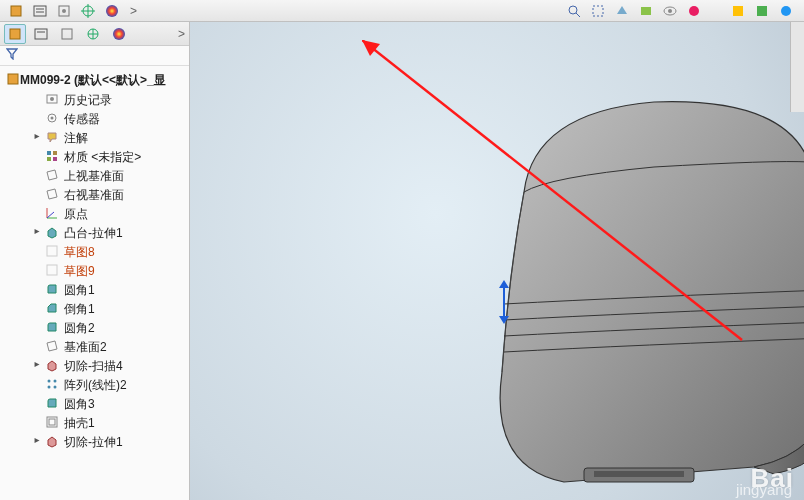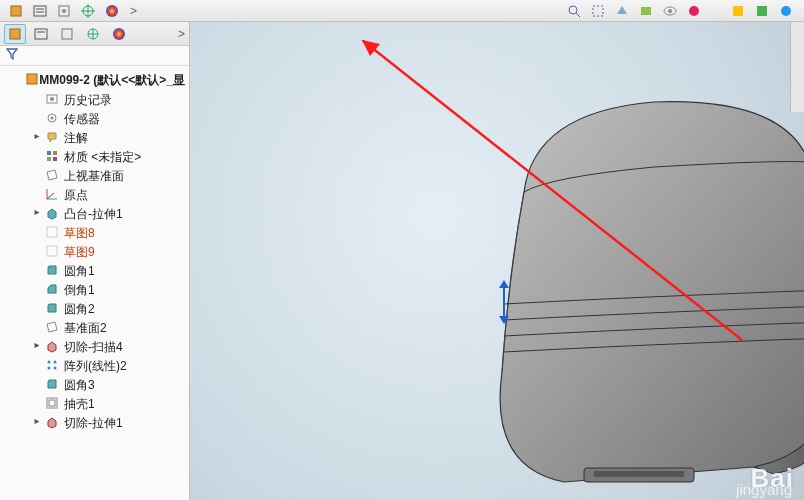--- a/index.html
+++ b/index.html
@@ -7,21 +7,21 @@
     .top-toolbar { height: 22px; background: linear-gradient(#f5f5f5, #e5e5e5); border-bottom: 1px solid #c0c0c0; display: flex; align-items: center; padding: 0 4px; position: relative; z-index: 10; }
     .top-toolbar .tb-icon { width: 20px; height: 18px; margin: 0 2px; display: flex; align-items: center; justify-content: center; cursor: pointer; border-radius: 2px; }
     .tb-right-cluster { position: absolute; right: 6px; top: 2px; display: flex; }
     .container { display: flex; height: calc(500px - 22px); }
     .sidebar { width: 190px; background: #fafafa; border-right: 1px solid #c0c0c0; display: flex; flex-direction: column; position: relative; z-index: 10; }
     .sidebar-tabs { height: 24px; background: linear-gradient(#f2f2f2,#e3e3e3); border-bottom: 1px solid #ccc; display: flex; align-items: center; padding: 0 4px; gap: 4px; }
     .sidebar-tabs .tab-ic { width: 22px; height: 20px; display:flex; align-items:center; justify-content:center; border:1px solid transparent; border-radius:2px; cursor:pointer; }
     .sidebar-tabs .tab-ic.active { background:#d0e4fa; border-color:#7bb; }
     .filter-row { height: 20px; display: flex; align-items: center; padding-left: 6px; border-bottom:1px solid #ddd; }
     .tree { flex: 1; overflow-y: auto; padding: 4px 0 4px 2px; }
-    .tree-root { display: flex; align-items: center; padding: 2px 4px; font-weight: bold; color: #222; justify-content: flex-end; }
+    .tree-root { display: flex; align-items: center; padding: 2px 4px; font-weight: bold; color: #222; }
     .tree-item { display: flex; padding: 1px 4px 1px 0; color: #222; cursor: pointer; white-space: nowrap; }
     .tree-item.indent { padding-left: 30px; }
     .tree-item .exp { width: 10px; text-align:center; color:#555; margin-right:2px; font-size:10px;}
     .tree-item .ic { width: 16px; height: 14px; margin-right: 4px; flex-shrink:0; display:flex;align-items:center;justify-content:center;}
     .tree-item.dim { color: #c2410c; }
     .vertical-tab { position: absolute; right: 0; top: 22px; width: 14px; height: 90px; background:#e6e6e6; border-left:1px solid #bbb; writing-mode: vertical-rl; text-align:center; font-size:11px; padding:4px 0; color:#444; z-index:11;}
     .canvas-area { flex: 1; background: radial-gradient(circle at 40% 40%, #e3eef5 0%, #cdd9e2 70%, #bcc9d4 100%); position: relative; overflow: hidden; }
     .part-3d { position: absolute; right: -30px; top: 50px; width: 380px; height: 420px; }
     .arrow-annot { position: absolute; top: 18px; left: 172px; width: 450px; height: 330px; pointer-events: none; z-index: 5;}
     .watermark { position: absolute; bottom: 6px; right: 10px; color: rgba(255,255,255,0.85); font-size: 26px; font-weight:bold; letter-spacing:1px; z-index:6; text-shadow: 0 0 3px rgba(0,0,0,0.2);}
@@ -212,20 +212,29 @@
             <span>材质 &lt;未指定&gt;</span>
           </div>
           <div class="tree-item indent">
             <span class="exp"></span>
             <span class="ic">
               <svg width="14" height="14">
                 <path d="M2 4 L10 2 L12 10 L4 12 Z" fill="none" stroke="#888"></path>
               </svg>
             </span>
             <span>上视基准面</span>
+          </div>
+          <div class="tree-item indent">
+            <span class="exp"></span>
+            <span class="ic">
+              <svg width="14" height="14">
+                <path d="M2 4 L10 2 L12 10 L4 12 Z" fill="none" stroke="#888"></path>
+              </svg>
+            </span>
+            <span>右视基准面</span>
           </div>
           <div class="tree-item indent">
             <span class="exp"></span>
             <span class="ic">
               <svg width="14" height="14">
                 <line x1="2" y1="12" x2="2" y2="2" stroke="#c44"></line>
                 <line x1="2" y1="12" x2="12" y2="12" stroke="#4a4"></line>
                 <line x1="2" y1="12" x2="9" y2="6" stroke="#44c"></line>
               </svg>
             </span>

